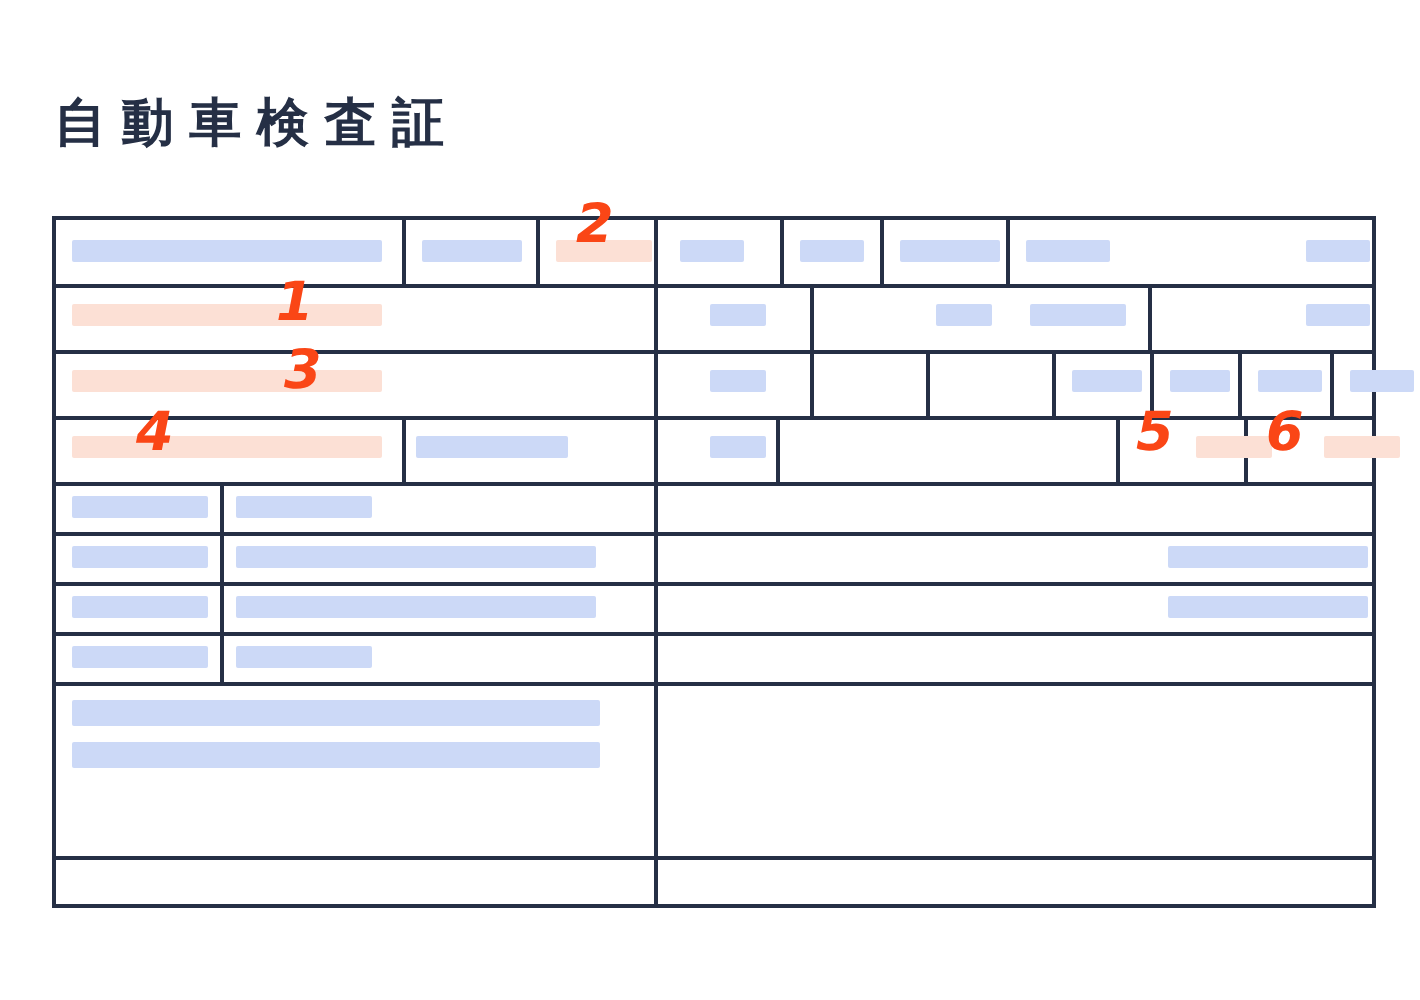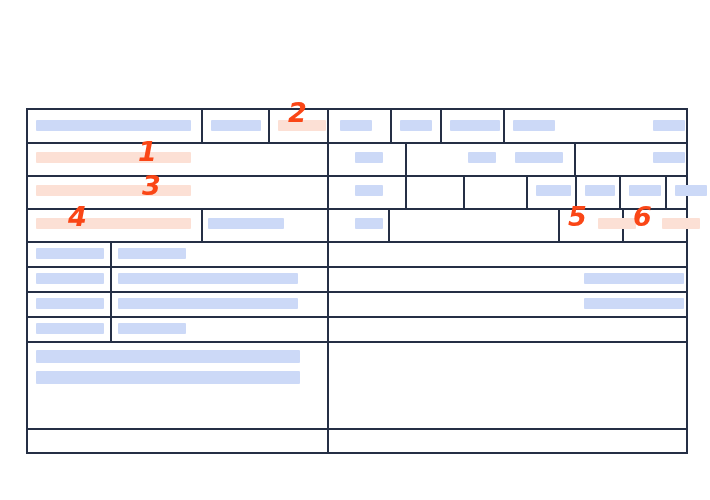--- a/index.html
+++ b/index.html
@@ -82,20 +82,21 @@
     line-height: 1;
     white-space: nowrap;
     font-family: "DejaVu Sans", "Liberation Sans", sans-serif;
   }
 </style>
 </head>
 <body>
 
 <div id="page">
 
+  <div id="doc-title">自動車検査証</div>
 
   <div id="sheet">
 
     <div class="hline" style="top:32px;  width:658px;"></div>
     <div class="hline" style="top:65px;  width:658px;"></div>
     <div class="hline" style="top:98px;  width:658px;"></div>
     <div class="hline" style="top:131px; width:658px;"></div>
     <div class="hline" style="top:156px; width:658px;"></div>
     <div class="hline" style="top:181px; width:658px;"></div>
     <div class="hline" style="top:206px; width:658px;"></div>

